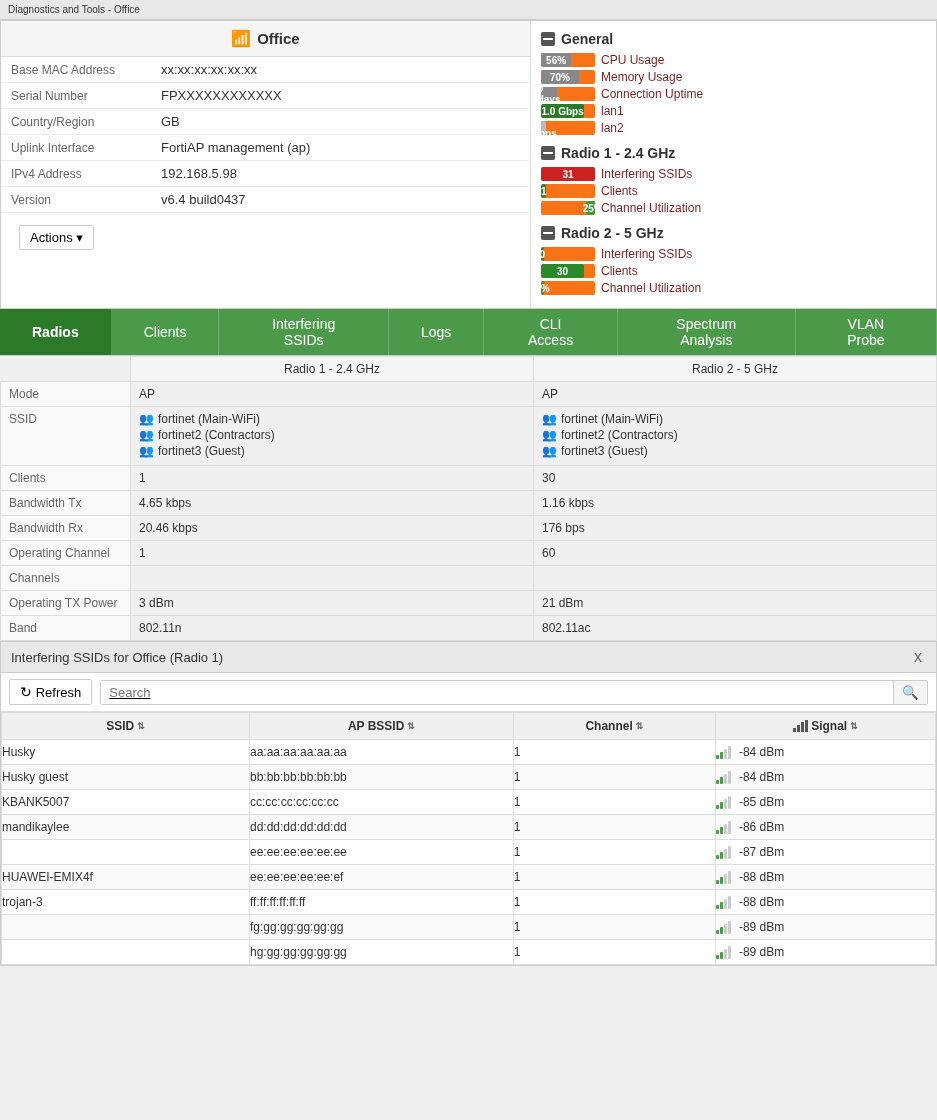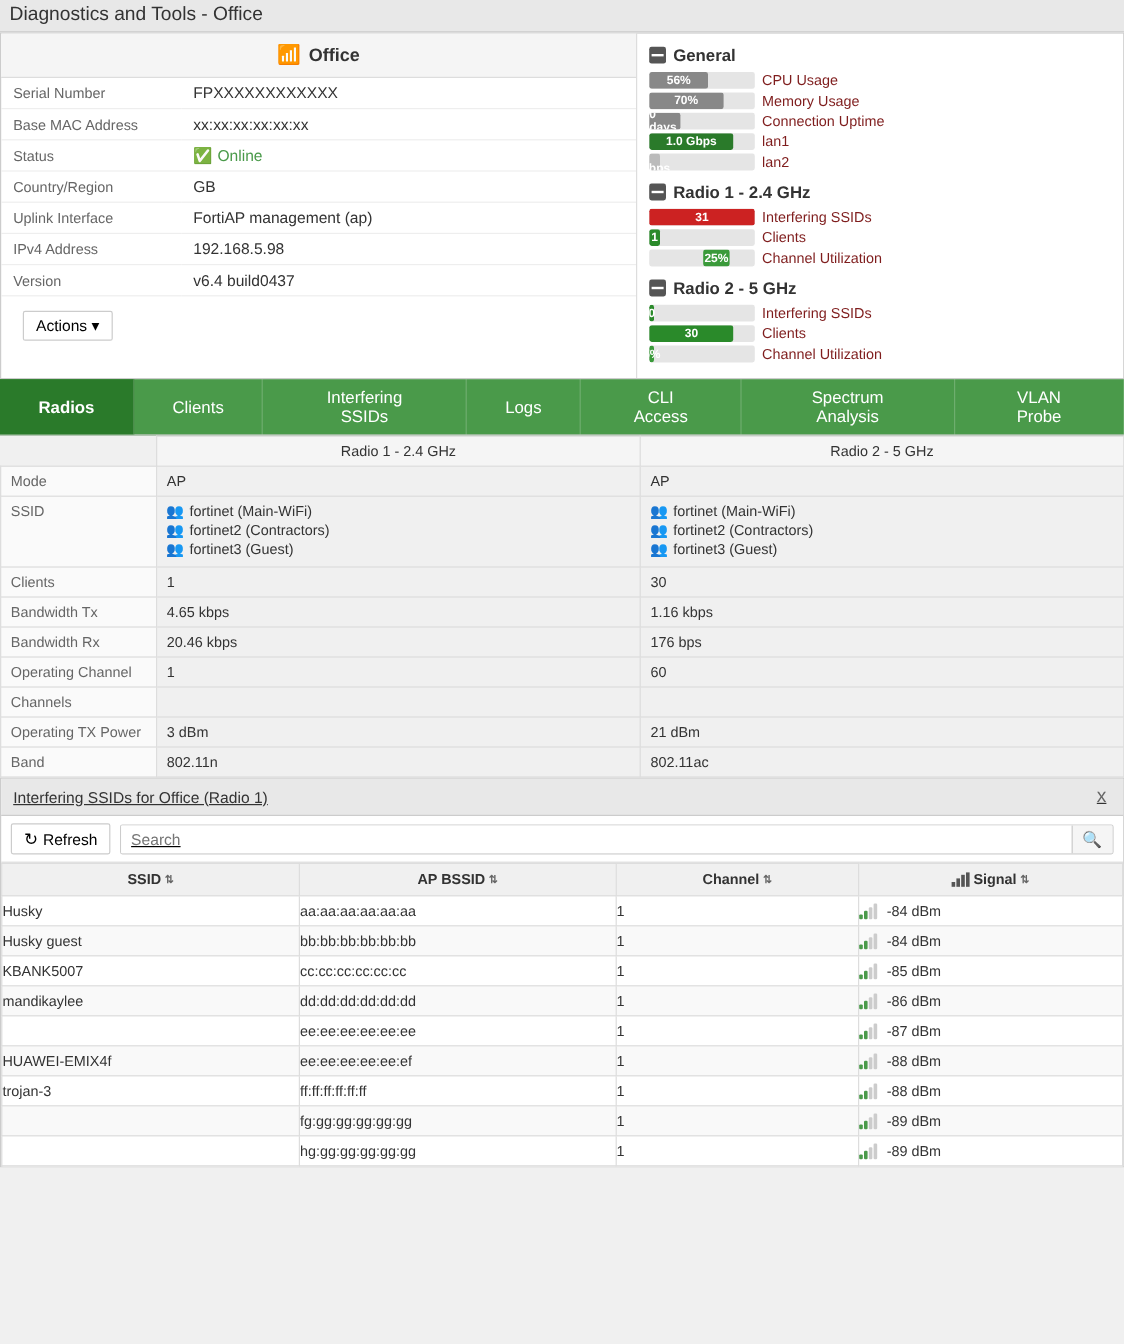--- a/index.html
+++ b/index.html
@@ -2,21 +2,21 @@
 <html><head>
   <meta charset="utf-8">
   <style>
     * { box-sizing: border-box; margin: 0; padding: 0; }
     body { font-family: Arial, sans-serif; font-size: 13px; color: #333; background: #f0f0f0; width: 937px; }
     
     .title-bar {
       background: #e8e8e8;
       border-bottom: 1px solid #ccc;
       padding: 4px 8px;
-      font-size: 16px;
+      font-size: 10px;
       color: #333;
     }
 
     .main-content {
       display: flex;
       background: #fff;
       border: 1px solid #ccc;
     }
 
     .left-panel {
@@ -81,21 +81,21 @@
     .minus-icon::after {
       content: '';
       position: absolute;
       top: 50%; left: 2px; right: 2px;
       height: 2px;
       background: #fff;
       transform: translateY(-50%);
     }
 
     .stat-row { display: flex; align-items: center; margin-bottom: 3px; gap: 6px; }
-    .stat-bar-container { width: 88px; height: 14px; background: #e5e5e5; border-radius: 2px; overflow: hidden; }
+    .stat-bar-container { width: 54px; height: 14px; background: #f97316; border-radius: 2px; overflow: hidden; }
     .stat-bar { height: 100%; display: flex; align-items: center; justify-content: center; color: #fff; font-size: 10px; font-weight: bold; border-radius: 2px; }
     .stat-bar.gray { background: #888; }
     .stat-bar.green-dark { background: #2a7a2a; }
     .stat-bar.light-gray { background: #bbb; }
     .stat-label { font-size: 12px; color: #7f1d1d; }
 
     .section-divider { margin: 10px 0 6px 0; }
 
     .stat-bar.red { background: #cc2222; }
     .stat-bar.green { background: #2a8a2a; }
@@ -140,21 +140,20 @@
     }
 
     .interfering-header {
       background: #e8e8e8;
       padding: 6px 10px;
       display: flex;
       align-items: center;
       justify-content: space-between;
       border-bottom: 1px solid #ccc;
       font-size: 13px;
-      text-decoration: underline;
     }
 
     .close-x {
       cursor: pointer;
       font-size: 16px;
       color: #666;
       background: none;
       border: none;
       padding: 0 4px;
     }
@@ -254,35 +253,26 @@
 
   <div class="left-panel">
     <div class="device-header">
       <span class="wifi-icon">📶</span>
       <span>Office</span>
     </div>
 
     <table class="info-table">
       <tbody>
           <tr>
+        <td>Base MAC Address</td>
+        <td>xx:xx:xx:xx:xx:xx</td>
+      </tr>
+      <tr>
         <td>Serial Number</td>
         <td>FPXXXXXXXXXXXX</td>
-      </tr>
-      <tr>
-        <td>Base MAC Address</td>
-        <td>xx:xx:xx:xx:xx:xx</td>
-      </tr>
-      <tr>
-        <td>Status</td>
-        <td>
-          <span class="status-online">
-            <span>✅</span>
-            <span>Online</span>
-          </span>
-        </td>
       </tr>
       <tr>
         <td>Country/Region</td>
         <td>GB</td>
       </tr>
       <tr>
         <td>Uplink Interface</td>
         <td>FortiAP management (ap)</td>
       </tr>
       <tr>

